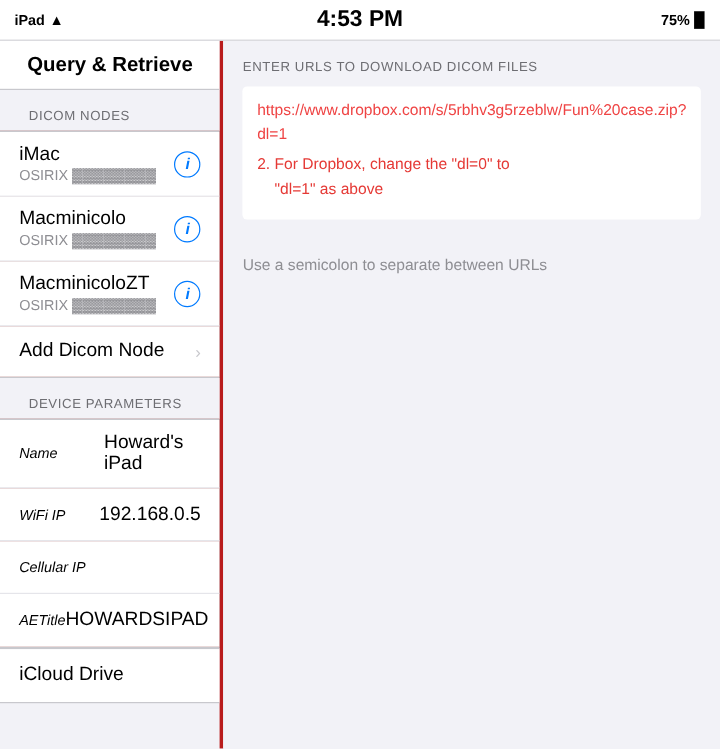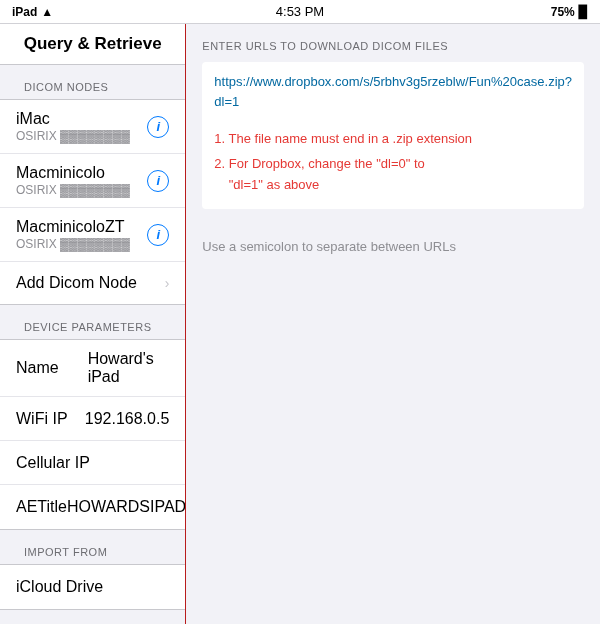--- a/index.html
+++ b/index.html
@@ -13,40 +13,40 @@
       flex-direction: column;
     }
 
     
     .status-bar {
       display: flex;
       justify-content: space-between;
       align-items: center;
       background: #fff;
       padding: 4px 12px;
-      height: 24px;
+      height: 34px;
       font-size: 12px;
       font-weight: 600;
       border-bottom: 1px solid #d1d1d6;
     }
     .status-left { display: flex; align-items: center; gap: 4px; }
-    .status-center { position: absolute; left: 50%; transform: translateX(-50%); font-size: 13px; font-weight: 400; }
+    .status-center { position: absolute; left: 50%; transform: translateX(-50%); font-size: 19px; font-weight: 700; }
     .status-right { display: flex; align-items: center; gap: 4px; font-size: 12px; }
 
     
     .app-container {
       display: flex;
       flex: 1;
       overflow: hidden;
     }
 
     
     .left-panel {
       width: 270px;
-      border-right: 1px solid #b91c1c;
+      border-right: 3px solid #b91c1c;
       background: #f2f2f7;
       overflow-y: auto;
       display: flex;
       flex-direction: column;
     }
 
     
     .panel-header {
       background: #fff;
       padding: 10px 16px;
@@ -124,21 +124,21 @@
     
     .param-row {
       display: flex;
       align-items: center;
       padding: 10px 16px;
       border-bottom: 1px solid #e5e5ea;
       background: #fff;
       min-height: 44px;
     }
     .param-row:last-child { border-bottom: none; }
-    .param-label { font-size: 16px; color: #000; width: 90px; }
+    .param-label { font-size: 12px; color: #000; width: 90px; font-style: italic; }
     .param-value { font-size: 16px; color: #000; }
 
     
     .import-item {
       display: flex;
       align-items: center;
       justify-content: space-between;
       padding: 12px 16px;
       background: #fff;
       border-bottom: 1px solid #e5e5ea;
@@ -201,23 +201,23 @@
       border-radius: 4px;
       padding: 10px 12px;
       font-size: 14px;
       color: #000;
       line-height: 1.5;
       margin-bottom: 12px;
     }
 
     .url-text {
       font-size: 13px;
-      color: #0369a1;
+      color: #ef4444;
       line-height: 1.5;
-      margin-bottom: 18px;
+      margin-bottom: 6px;
     }
 
     .instruction-text {
       font-size: 13px;
       color: #e53935;
       line-height: 1.6;
       margin-bottom: 4px;
     }
 
     .url-hint {
@@ -290,38 +290,36 @@
       <div class="param-row">
         <span class="param-label">Cellular IP</span>
         <span class="param-value"></span>
       </div>
       <div class="param-row">
         <span class="param-label">AETitle</span>
         <span class="param-value">HOWARDSIPAD</span>
       </div>
     </div>
 
-    <div class="section-header">IMPORT FROM</div>
     <div class="list-group">
       <div class="import-item">
         <span class="import-item-label">iCloud Drive</span>
       </div>
 
     </div>
 
   </div>
 
   <div class="right-panel">
 
     <div class="right-content">
       <div class="url-section-label">ENTER URLS TO DOWNLOAD DICOM FILES</div>
 
       <div class="url-input-area">
         <div class="url-text">https://www.dropbox.com/s/5rbhv3g5rzeblw/Fun%20case.zip?dl=1</div>
-        <div class="instruction-text">1. The file name must end in a .zip extension</div>
         <div class="instruction-text">2. For Dropbox, change the "dl=0" to<br>&nbsp;&nbsp;&nbsp;&nbsp;"dl=1" as above</div>
       </div>
 
       <div class="url-hint">Use a semicolon to separate between URLs</div>
     </div>
   </div>
 
 </div>
 
 </body></html>

